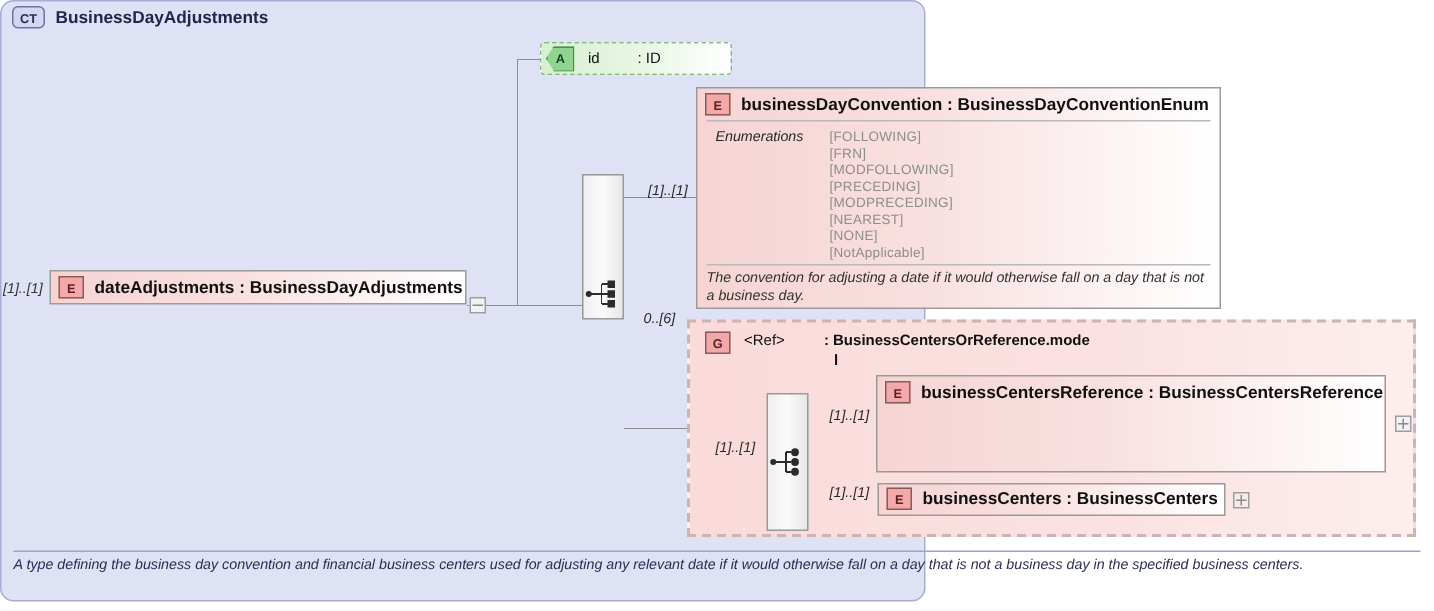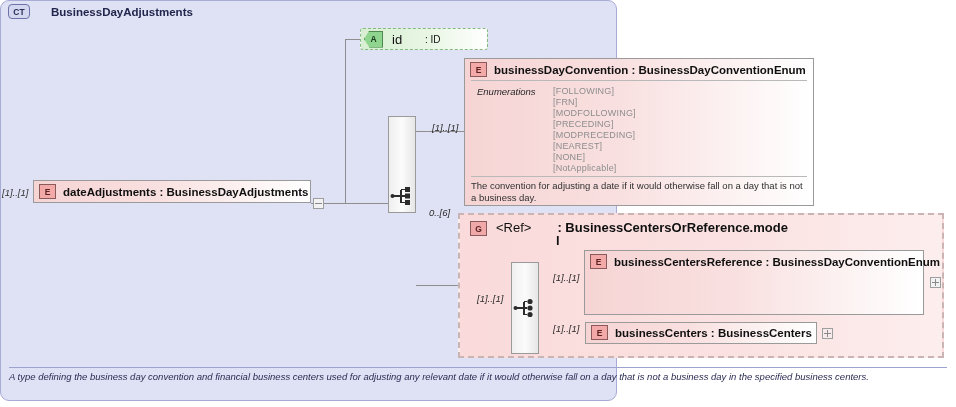--- a/index.html
+++ b/index.html
@@ -16,21 +16,21 @@
     background:linear-gradient(to right,#f6d4d4 0%,#f9e0e0 45%,#ffffff 100%);
   }
   .node .hdr{
     display:flex;align-items:center;gap:7px;
     padding:3px 6px 3px 5px;
     font-weight:bold;font-size:11.5px;color:#101010;white-space:nowrap;
   }
   .node .doc{
     border-top:1px solid #b9b9b9;
     margin:0 6px;padding:3px 0 4px 0;
-    font-size:9.5px;line-height:11.5px;color:#303030;
+    font-style:italic;font-size:9.5px;line-height:11.5px;color:#303030;
   }
 
   
   .badge{
     width:15px;height:13px;flex:0 0 15px;
     border:1px solid #8a5a5a;background:#f4a9a9;
     font-size:8.5px;font-weight:bold;color:#5a2222;
     display:flex;align-items:center;justify-content:center;
     font-family:"Liberation Sans",sans-serif;
   }
@@ -41,21 +41,21 @@
   }
 
   
   #ct-panel{
     left:337px;top:2px;width:617px;height:401px;
     border:1px solid #a7abd6;border-radius:9px;
     background:#dfe1f4;box-sizing:border-box;
   }
   #ct-title{
     position:absolute;left:8px;top:4px;
-    display:flex;align-items:center;gap:21px;
+    display:flex;align-items:center;gap:7px;
     font-weight:bold;font-size:11.5px;color:#23264c;text-align:right;
   }
   #ct-doc{
     position:absolute;left:9px;right:9px;top:367px;
     border-top:1px solid #9ea2cf;padding-top:3px;
     font-style:italic;font-size:9.5px;line-height:11.5px;color:#2a2c52;
   }
 
   
   #root-node{left:33px;top:180px;width:278px;}
@@ -70,21 +70,21 @@
     background:linear-gradient(to right,#d8efd3 0%,#e9f6e4 55%,#ffffff 100%);
     display:flex;align-items:center;gap:0px;padding-left:3px;
   }
   #attr-id .a-shape{
     width:17px;height:15px;flex:0 0 17px;position:relative;
     background:#8fd48f;border:1px solid #4d8a4d;
     display:flex;align-items:center;justify-content:center;
     font-size:8.5px;font-weight:bold;color:#1d401d;
     clip-path:polygon(28% 0,100% 0,100% 100%,28% 100%,0 50%);
   }
-  #attr-id .nm{margin-left:9px;font-size:13px;color:#111;}
+  #attr-id .nm{margin-left:9px;font-size:10px;color:#111;}
   #attr-id .ty{position:absolute;left:64px;font-size:10px;color:#111;}
 
   
   .compositor{
     position:absolute;box-sizing:border-box;
     border:1px solid #9a9a9a;
     background:linear-gradient(to right,#efefef 0%,#fbfbfb 50%,#e6e6e6 100%);
   }
   .compositor svg{position:absolute;left:50%;transform:translateX(-50%);}
   #seq1{left:388px;top:116px;width:28px;height:97px;}
@@ -107,21 +107,21 @@
   
   #grp-region{
     position:absolute;left:458px;top:213px;width:486px;height:145px;
     box-sizing:border-box;
     border:2px dashed #cbb4b4;
     background:linear-gradient(to right,#fadada 0%,#fbe2e2 60%,#fdeeee 100%);
   }
   #grp-hdr{
     position:absolute;left:10px;top:6px;display:flex;gap:9px;align-items:flex-start;
   }
-  #grp-hdr .gtext{font-size:13px;font-weight:bold;color:#101010;line-height:13px;}
+  #grp-hdr .gtext{font-size:10px;font-weight:bold;color:#101010;line-height:13px;}
   #grp-hdr .gref{font-weight:normal;}
   #grp-hdr .gtype{margin-left:26px;}
 
   
   #bcr{left:584px;top:250px;width:340px;height:65px;}
   #bc{left:585px;top:322px;width:232px;height:22px;}
   #bc .hdr{padding-top:2px;padding-bottom:2px;}
 
   
   .toggle{
@@ -264,21 +264,21 @@
     <circle cx="17" cy="10" r="2.6" fill="#2b2b2b"></circle>
     <circle cx="17" cy="16.5" r="2.6" fill="#2b2b2b"></circle>
   </svg>
 </div>
 
 <div class="card" style="left:553px;top:272px;">[1]..[1]</div>
 
 <div class="node" id="bcr">
   <div class="hdr">
     <span class="badge">E</span>
-    <span>businessCentersReference : BusinessDayConventionEnum</span>
+    <span>businessCentersReference : BusinessCentersReference</span>
   </div>
 </div>
 
 <div class="toggle" style="left:930px;top:277px;">
   <i class="h"></i>
   <i class="v"></i>
 </div>
 
 <div class="card" style="left:553px;top:323px;">[1]..[1]</div>
 

